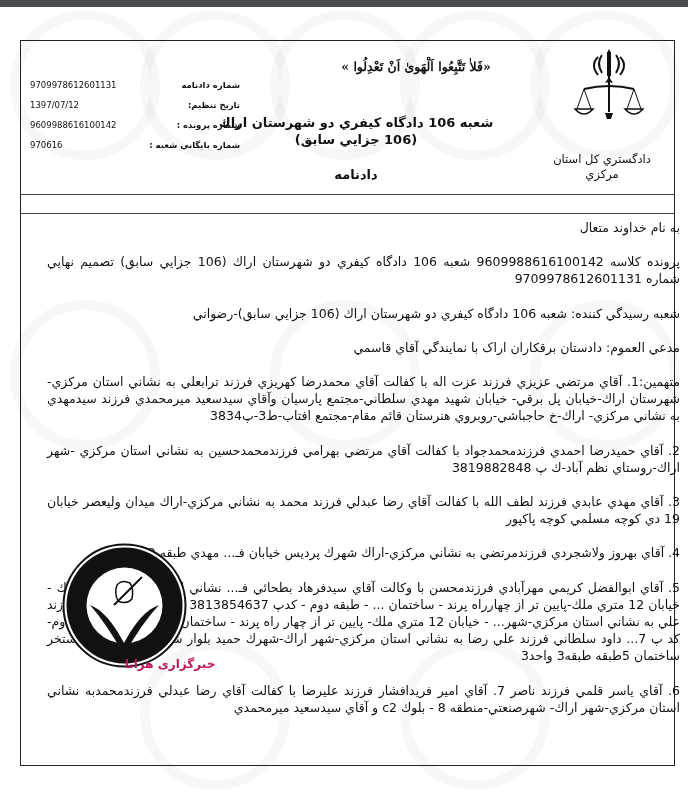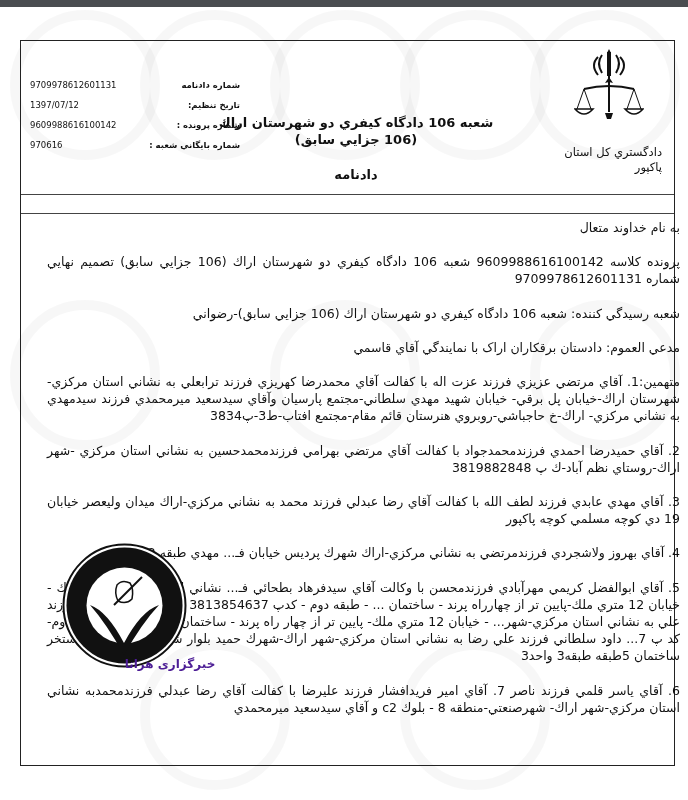--- a/index.html
+++ b/index.html
@@ -23,30 +23,30 @@
   .meta-value { direction: ltr; font-size: 8.5px; }
 
   .verse { position: absolute; left: 290px; top: 18px; width: 210px; text-align: center;
     font-family: "DejaVu Serif", serif; font-size: 12.5px; font-weight: bold; }
   .court-title { position: absolute; left: 185px; top: 73px; width: 300px; text-align: center;
     font-weight: bold; font-size: 13px; line-height: 17px; }
   .doc-type { position: absolute; left: 270px; top: 126px; width: 130px; text-align: center;
     font-weight: bold; font-size: 13px; }
 
   .emblem { position: absolute; right: 30px; top: 8px; width: 70px; height: 78px; }
-  .org-name { position: absolute; right: 12px; top: 104px; width: 120px; text-align: right;
+  .org-name { position: absolute; right: 12px; top: 111px; width: 120px; text-align: center;
     font-size: 11.5px; line-height: 15px; }
 
   .body { position: absolute; left: 16px; top: 173px; width: 100%; padding: 0 10px 0 10px; direction: rtl; }
   .para { font-size: 12.5px; line-height: 17.2px; text-align: justify; text-align-last: right; margin-bottom: 17px; }
   .para.first { margin-top: 5px; }
 
   .stamp { position: absolute; left: 62px; top: 543px; width: 125px; height: 125px; }
   .stamp-caption { position: absolute; left: 120px; top: 657px; width: 100px; text-align: center;
-    font-weight: bold; font-size: 12px; color: #4c1d95; letter-spacing: 0; }
+    font-weight: bold; font-size: 12px; color: #be185d; letter-spacing: 0; }
 </style>
 </head>
 <body>
 
 <div class="topbar"></div>
 
 <div class="watermark" style="left:10px;top:10px"></div>
 <div class="watermark" style="left:140px;top:10px"></div>
 <div class="watermark" style="left:270px;top:10px"></div>
 <div class="watermark" style="left:400px;top:10px"></div>
@@ -73,20 +73,21 @@
       <div class="meta-row">
         <span class="meta-label">شماره پرونده :</span>
         <span class="meta-value">9609988616100142</span>
       </div>
       <div class="meta-row">
         <span class="meta-label">شماره بايگاني شعبه :</span>
         <span class="meta-value">970616</span>
       </div>
     </div>
 
+    <div class="verse">«فَلاٰ تَتَّبِعُوا اَلْهَوىٰ اَنْ تَعْدِلُوا »</div>
 
     <div class="court-title">
       <div>شعبه 106 دادگاه كيفري دو شهرستان اراك</div>
       <div>(106 جزايي سابق)</div>
     </div>
 
     <div class="doc-type">دادنامه</div>
 
     <div class="emblem">
       <svg viewBox="0 0 70 78" width="70" height="78">
@@ -112,21 +113,21 @@
         <line x1="60" y1="40" x2="53" y2="60" stroke="#111" stroke-width="1"></line>
         <line x1="60" y1="40" x2="67" y2="60" stroke="#111" stroke-width="1"></line>
         <path d="M51 60 Q60 70 69 60 Z" fill="none" stroke="#111" stroke-width="1.6"></path>
 
         <path d="M31 64 L39 64 L37 70 L33 70 Z" fill="#111"></path>
       </svg>
     </div>
 
     <div class="org-name">
       <div>دادگستري كل استان</div>
-      <div>پاكپور</div>
+      <div>مركزي</div>
     </div>
   </div>
 
   <div class="hdr-divider" style="top:153px"></div>
   <div class="hdr-divider" style="top:172px"></div>
 
   <div class="body">
     <p class="para first">به نام خداوند متعال</p>
     <p class="para">پرونده كلاسه 9609988616100142 شعبه 106 دادگاه كيفري دو شهرستان اراك (106 جزايي سابق) تصميم نهايي شماره 9709978612601131</p>
     <p class="para">شعبه رسيدگي كننده: شعبه 106 دادگاه كيفري دو شهرستان اراك (106 جزايي سابق)-رضواني</p>

